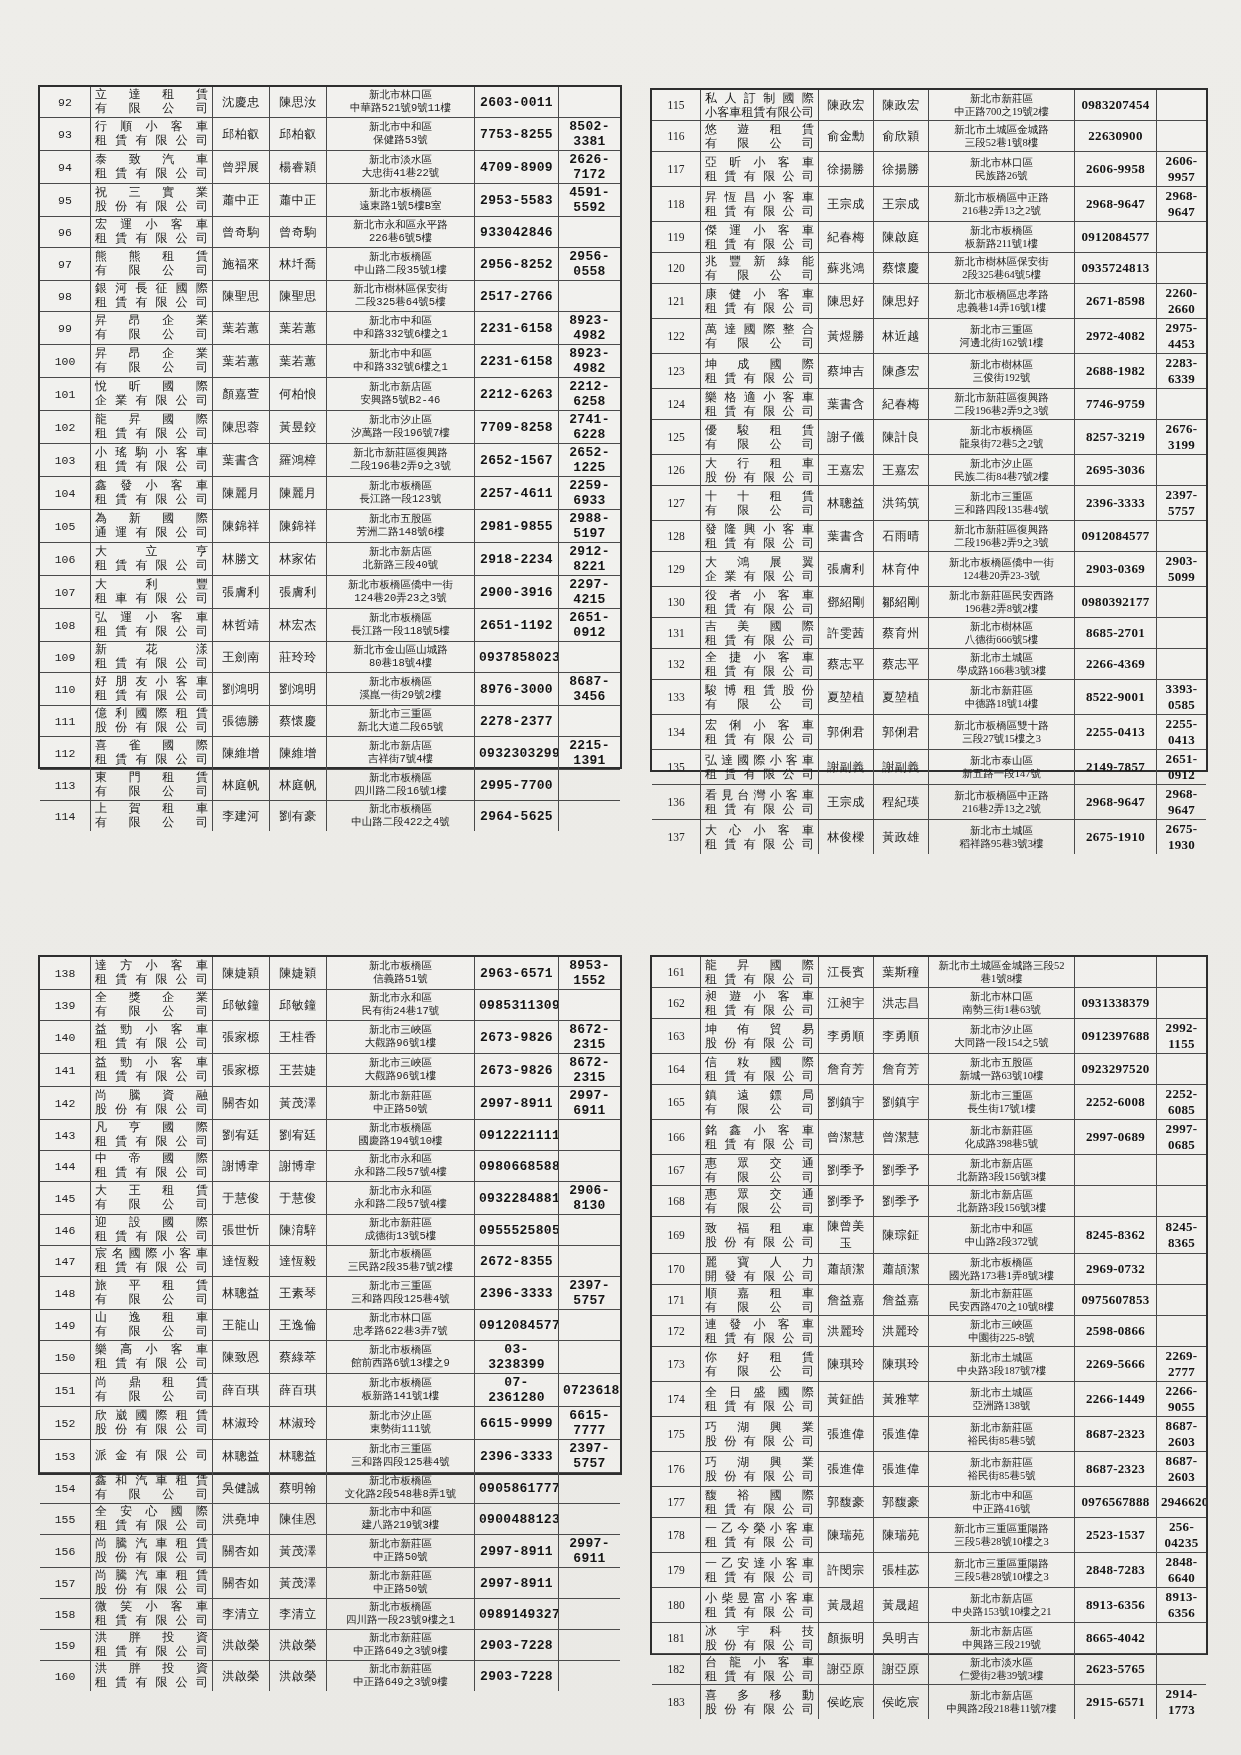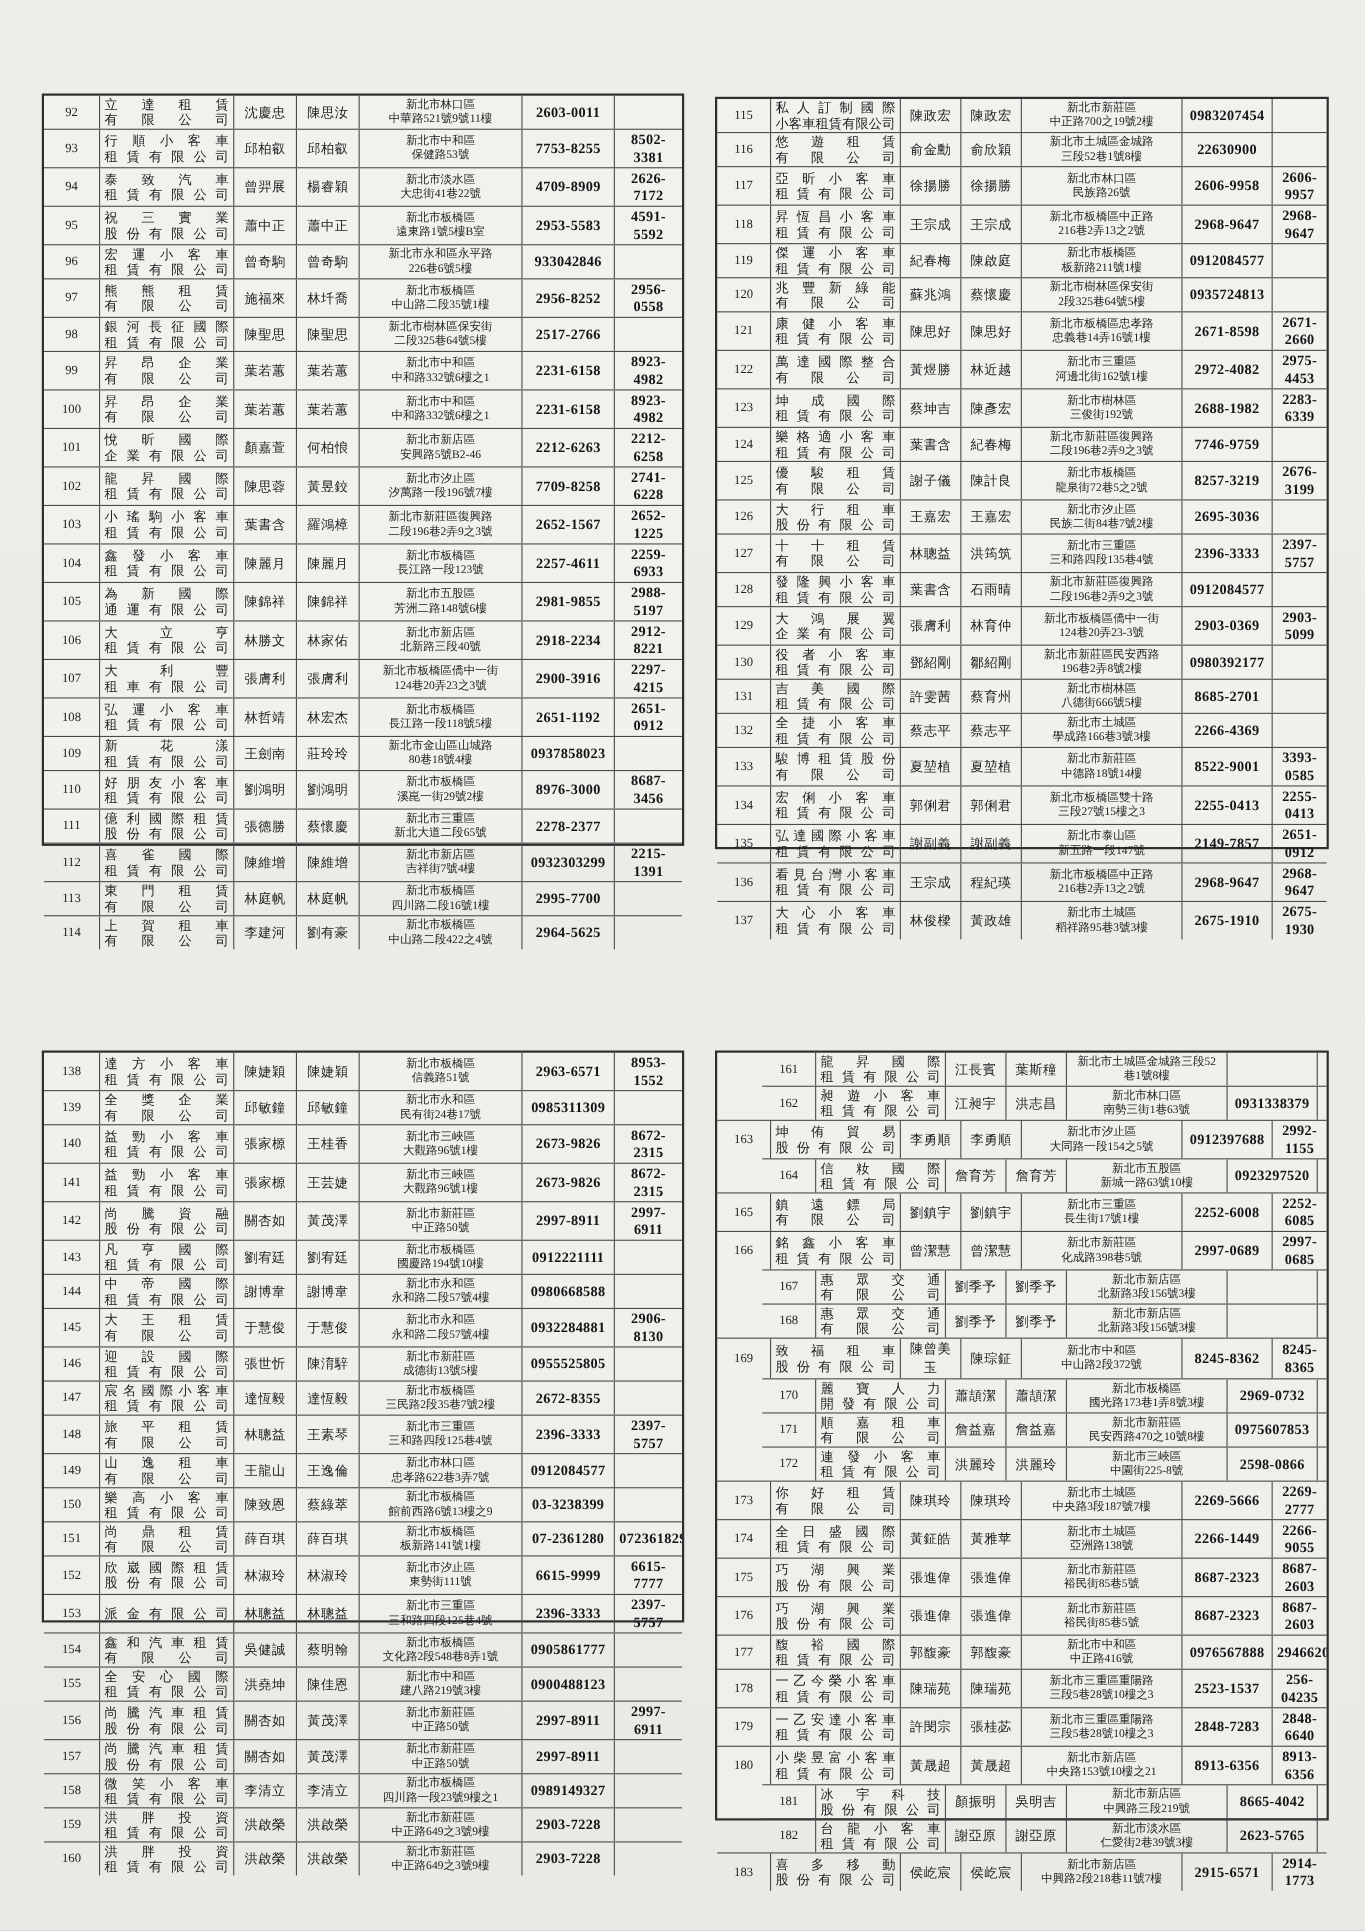--- a/index.html
+++ b/index.html
@@ -16,24 +16,24 @@
   .tbl{
     position:absolute;
     display:flex;flex-direction:column;
     border:2px solid #2e2e2e;
     box-sizing:border-box;
     background:rgba(255,255,255,0.25);
   }
   .t-tl{left:38px;top:85px;width:584px;height:684px;}
   .t-tr{left:650px;top:88px;width:558px;height:684px;}
   .t-bl{left:38px;top:955px;width:584px;height:520px;}
-  .t-br{left:650px;top:955px;width:558px;height:700px;align-items:flex-end;}
+  .t-br{left:650px;top:955px;width:558px;height:700px;}
   .row{flex:1;display:grid;border-top:1px solid #4a4a4a;box-sizing:border-box;}
   .row:first-child{border-top:none;}
-  .t-a .row{grid-template-columns:50px 122px 57px 57px 148px 84px 1fr;}
+  .t-a .row{grid-template-columns:50px 122px 57px 57px 148px 84px 1fr;font-family:Liberation Mono, monospace;}
   .t-b .row{grid-template-columns:48px 118px 55px 55px 146px 82px 1fr;}
   .cell{
     border-left:1px solid #4a4a4a;
     box-sizing:border-box;
     display:flex;flex-direction:column;justify-content:center;
     padding:1px 4px;overflow:hidden;
   }
   .cell:first-child{border-left:none;}
   .c-numcell{align-items:center;font-size:11.5px;color:#222;}
   .jline{
@@ -820,21 +820,21 @@
           <span class="rep2">陳思好</span>
         </div>
     <div class="cell">
       <div class="adline ad1">新北市板橋區忠孝路</div>
       <div class="adline ad2">忠義巷14弄16號1樓</div>
     </div>
     <div class="cell telcell">
           <span class="tel1">2671-8598</span>
         </div>
     <div class="cell telcell">
-          <span class="tel2">2671-2660</span>
+          <span class="tel2">2260-2660</span>
         </div>
   </div>
 
   <div class="row">
     <div class="cell c-numcell">
           <span class="c-num">122</span>
         </div>
     <div class="cell">
       <div class="jline co1">萬達國際整合</div>
       <div class="jline co2">有限公司</div>

